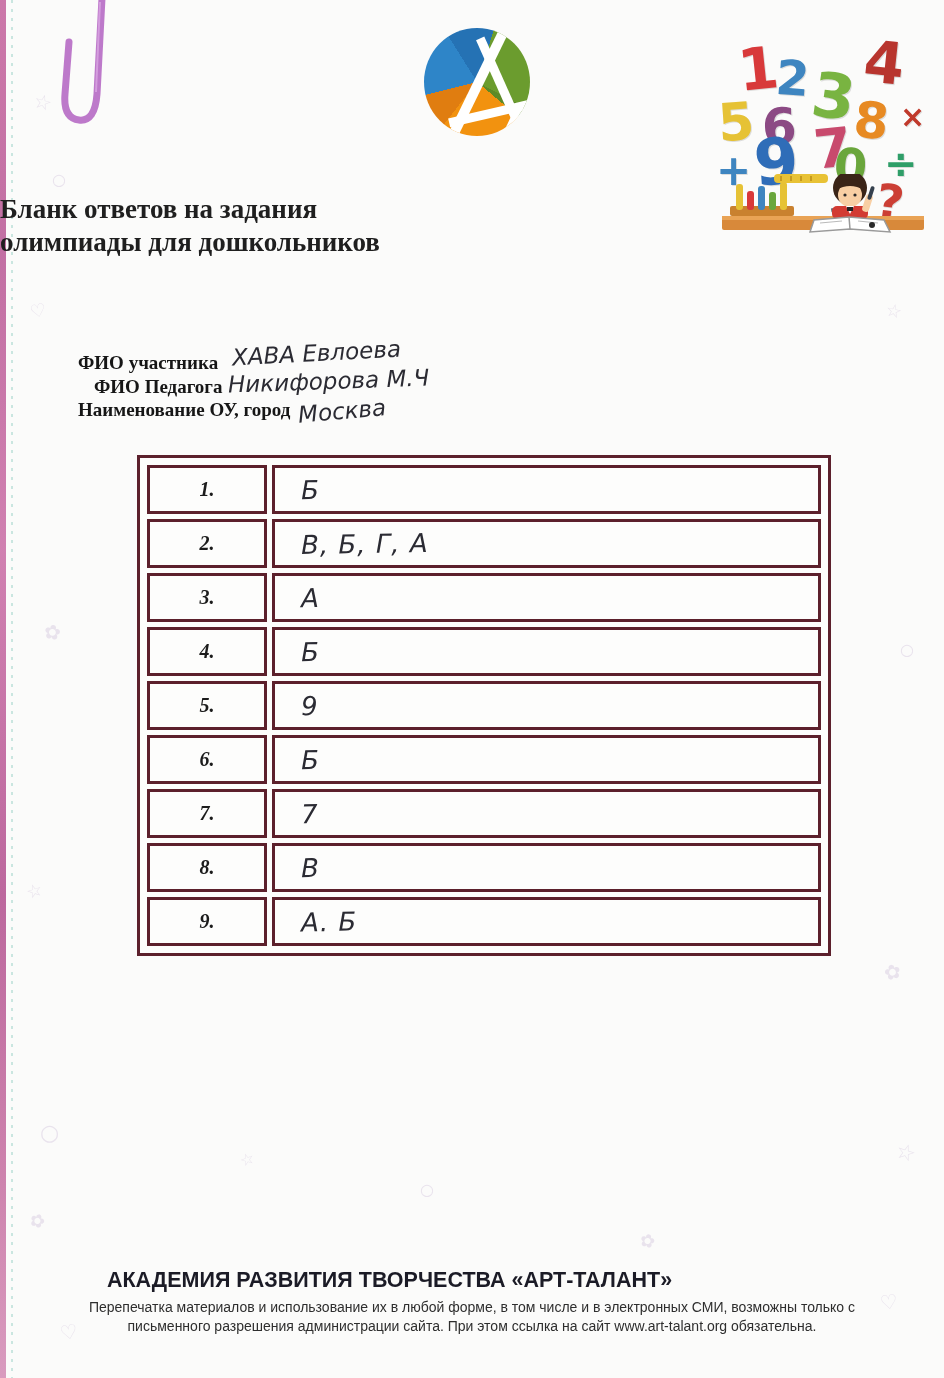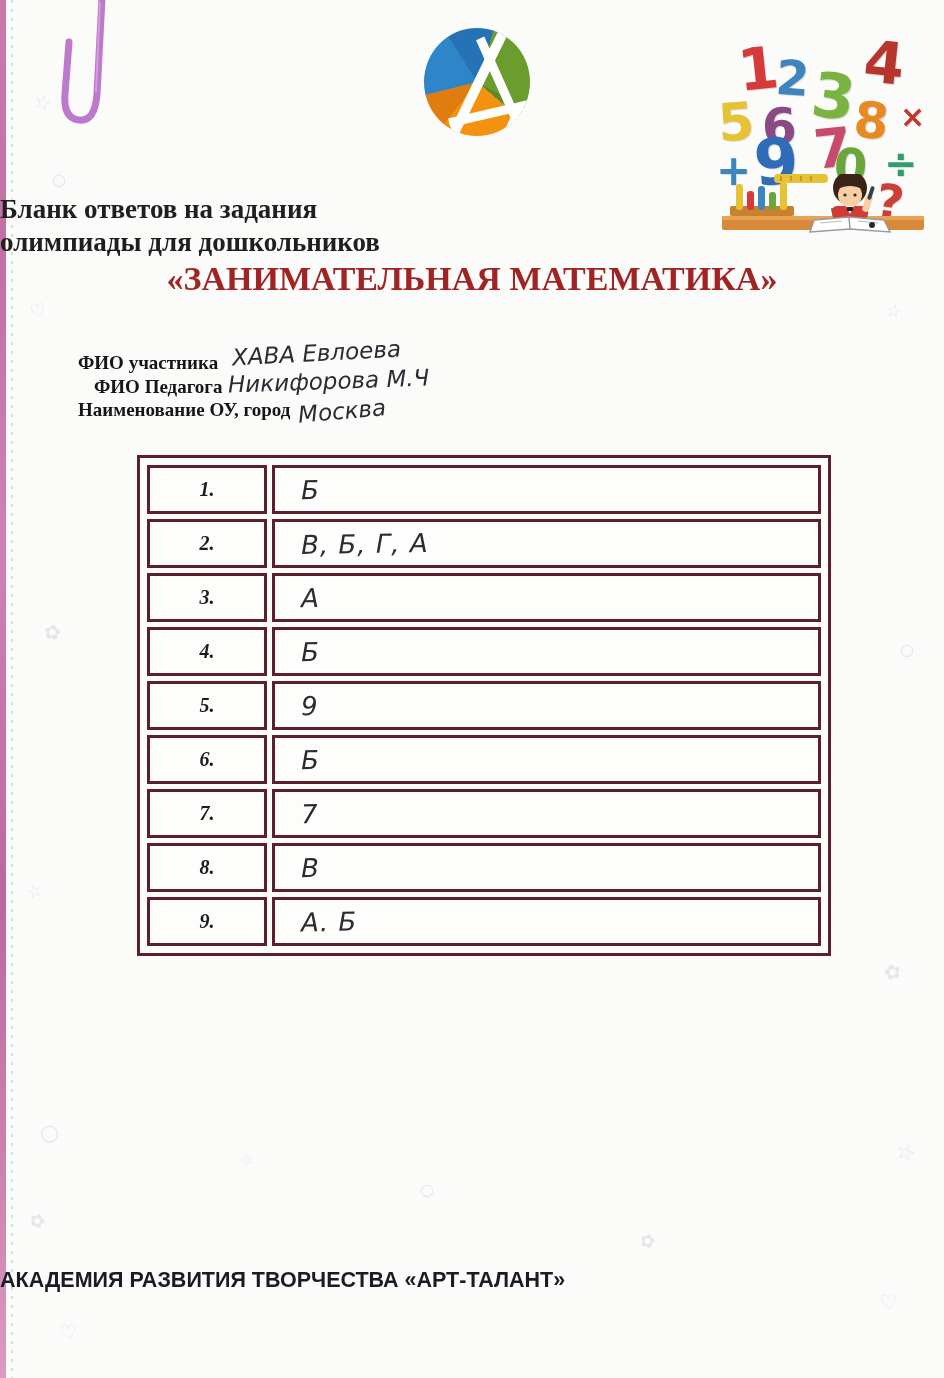--- a/index.html
+++ b/index.html
@@ -40,21 +40,21 @@
   .hw-field{position:absolute;font-size:22px;}
   
   .table-outer{position:absolute;left:137px;top:455px;width:684px;border:3px solid #5c202c;padding:2px;background:#fdfdfc;}
   table.answers{border-collapse:separate;border-spacing:5px;width:100%;}
   table.answers td{border:3px solid #5c202c;background:#fdfdfc;}
   td.head-cell{height:64px;text-align:center;font-style:italic;font-weight:700;font-size:21px;line-height:1.2;}
   td.num-cell{width:112px;height:41px;text-align:center;font-style:italic;font-weight:700;font-size:20px;}
   td.ans-cell{height:41px;padding-left:26px;vertical-align:middle;}
   td.ans-cell .handwriting{font-size:26px;transform:rotate(-1deg);letter-spacing:1px;}
   
-  .footer-org{position:absolute;left:0;top:1268px;width:779px;text-align:left;
+  .footer-org{position:absolute;left:0;top:1268px;width:779px;text-align:center;
     font-family:"Liberation Sans",sans-serif;font-weight:700;font-size:21.5px;color:#1b1b26;}
   .footer-small{position:absolute;left:67px;top:1298px;width:810px;text-align:center;
     font-family:"Liberation Sans",sans-serif;font-size:14px;line-height:1.35;color:#2e2e2e;}
 </style>
 </head>
 <body>
 
 <div class="page">
 
   <div class="edge-stripe"></div>
@@ -139,21 +139,20 @@
 
       <path d="M 98,46 L 133,43 L 168,46 L 174,58 L 134,55 L 94,58 Z" fill="#ffffff" stroke="#9a9a9a" stroke-width="1.5"></path>
       <path d="M 133,43 L 134,55" stroke="#9a9a9a" stroke-width="1.5"></path>
       <path d="M 104,49 L 126,47 M 142,47 L 162,49" stroke="#bbbbbb" stroke-width="1.2"></path>
       <circle cx="156" cy="51" r="3" fill="#2a2a2a"></circle>
     </svg>
   </div>
 
   <div class="title-sub t1">Бланк ответов на задания</div>
   <div class="title-sub t2">олимпиады для дошкольников</div>
-  <div class="title-main" id="main-title" style="color: rgb(159, 36, 35);">«ЗАНИМАТЕЛЬНАЯ МАТЕМАТИКА»</div>
 
   <div class="fields">
     <span class="field-label" style="left:0;top:6px">ФИО участника</span>
     <span class="hw-field handwriting" style="left:154px;top:-6px;transform:rotate(-3deg);font-size:23px">ХАВА Евлоева</span>
     <span class="field-label" style="left:16px;top:30px">ФИО Педагога</span>
     <span class="hw-field handwriting" style="left:150px;top:22px;transform:rotate(-2deg);font-size:23px">Никифорова М.Ч</span>
     <span class="field-label" style="left:0;top:53px">Наименование ОУ, город</span>
     <span class="hw-field handwriting" style="left:220px;top:52px;transform:rotate(-5deg);font-size:23px">Москва</span>
   </div>
 
@@ -194,14 +193,15 @@
           </tr>
           <tr>
             <td class="num-cell">9.</td>
             <td class="ans-cell"><span class="handwriting">А. Б</span></td>
           </tr>
         </tbody>
     </table>
   </div>
 
   <div class="footer-org">АКАДЕМИЯ РАЗВИТИЯ ТВОРЧЕСТВА «АРТ-ТАЛАНТ»</div>
+  <div class="footer-small">Перепечатка материалов и использование их в любой форме, в том числе и в электронных СМИ, возможны только с письменного разрешения администрации сайта. При этом ссылка на сайт www.art-talant.org обязательна.</div>
 
 </div>
 
 </body></html>

